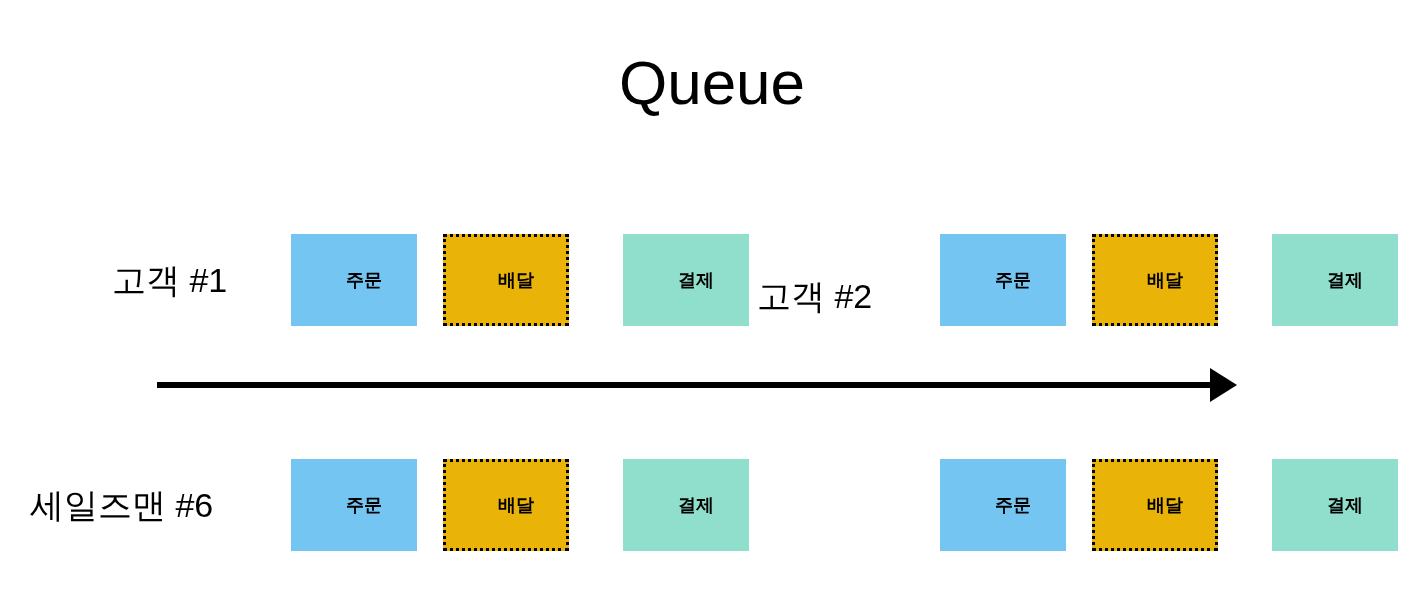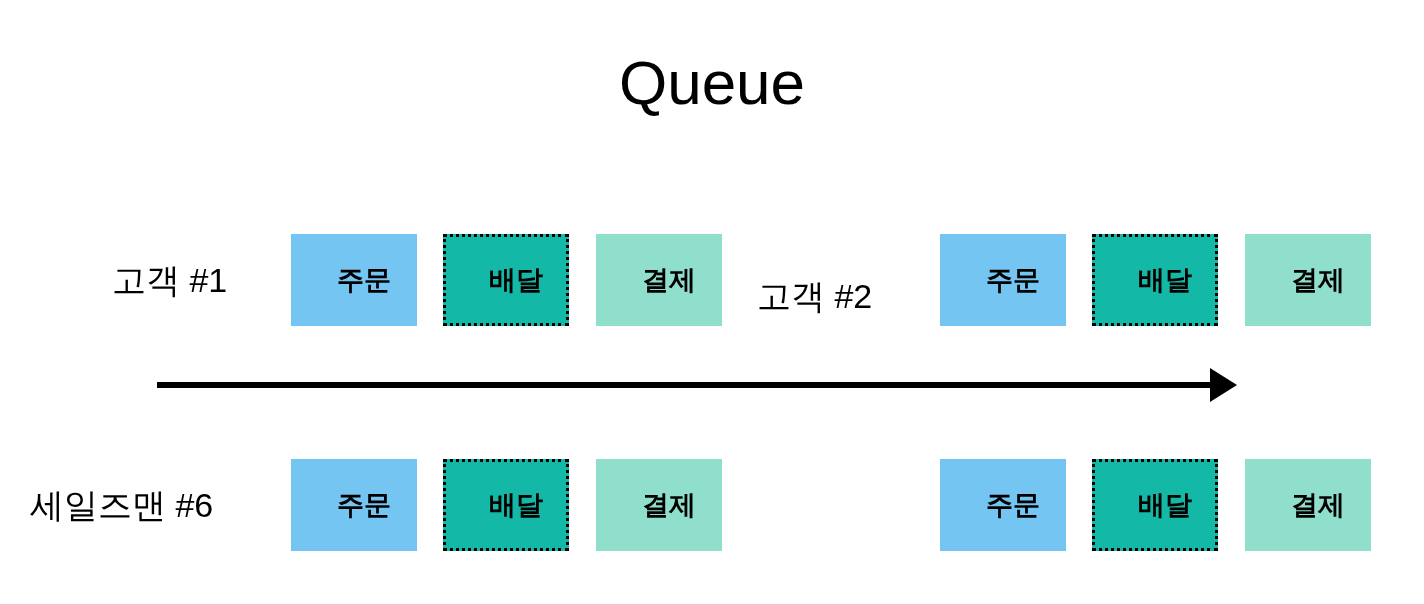--- a/index.html
+++ b/index.html
@@ -54,37 +54,38 @@
   .row-label.customer2 { left: 757px; top: 279px; }
   .row-label.salesman1 { left: 30px;  top: 488px; }
 
   
   .step-box {
     position: absolute;
     box-sizing: border-box;
     display: flex;
     align-items: center;
     justify-content: center;
-    font-size: 27px;
+    font-size: 18px;
     font-weight: 700;
     line-height: 1;
     color: #000000;
     white-space: nowrap;
     padding-left: 20px;
   }
   .step-box.order {
     background: #74C5F2;
     border: none;
   }
   .step-box.payment {
     background: #90DFCC;
     border: none;
+    margin-left: 27px;
   }
   .step-box.delivery {
-    background: #14b8a6;
+    background: #eab308;
     border: 3px dotted #000000;
   }
 
   
   .timeline-arrow {
     position: absolute;
     left: 150px;
     top: 358px;
     width: 1100px;
     height: 56px;

